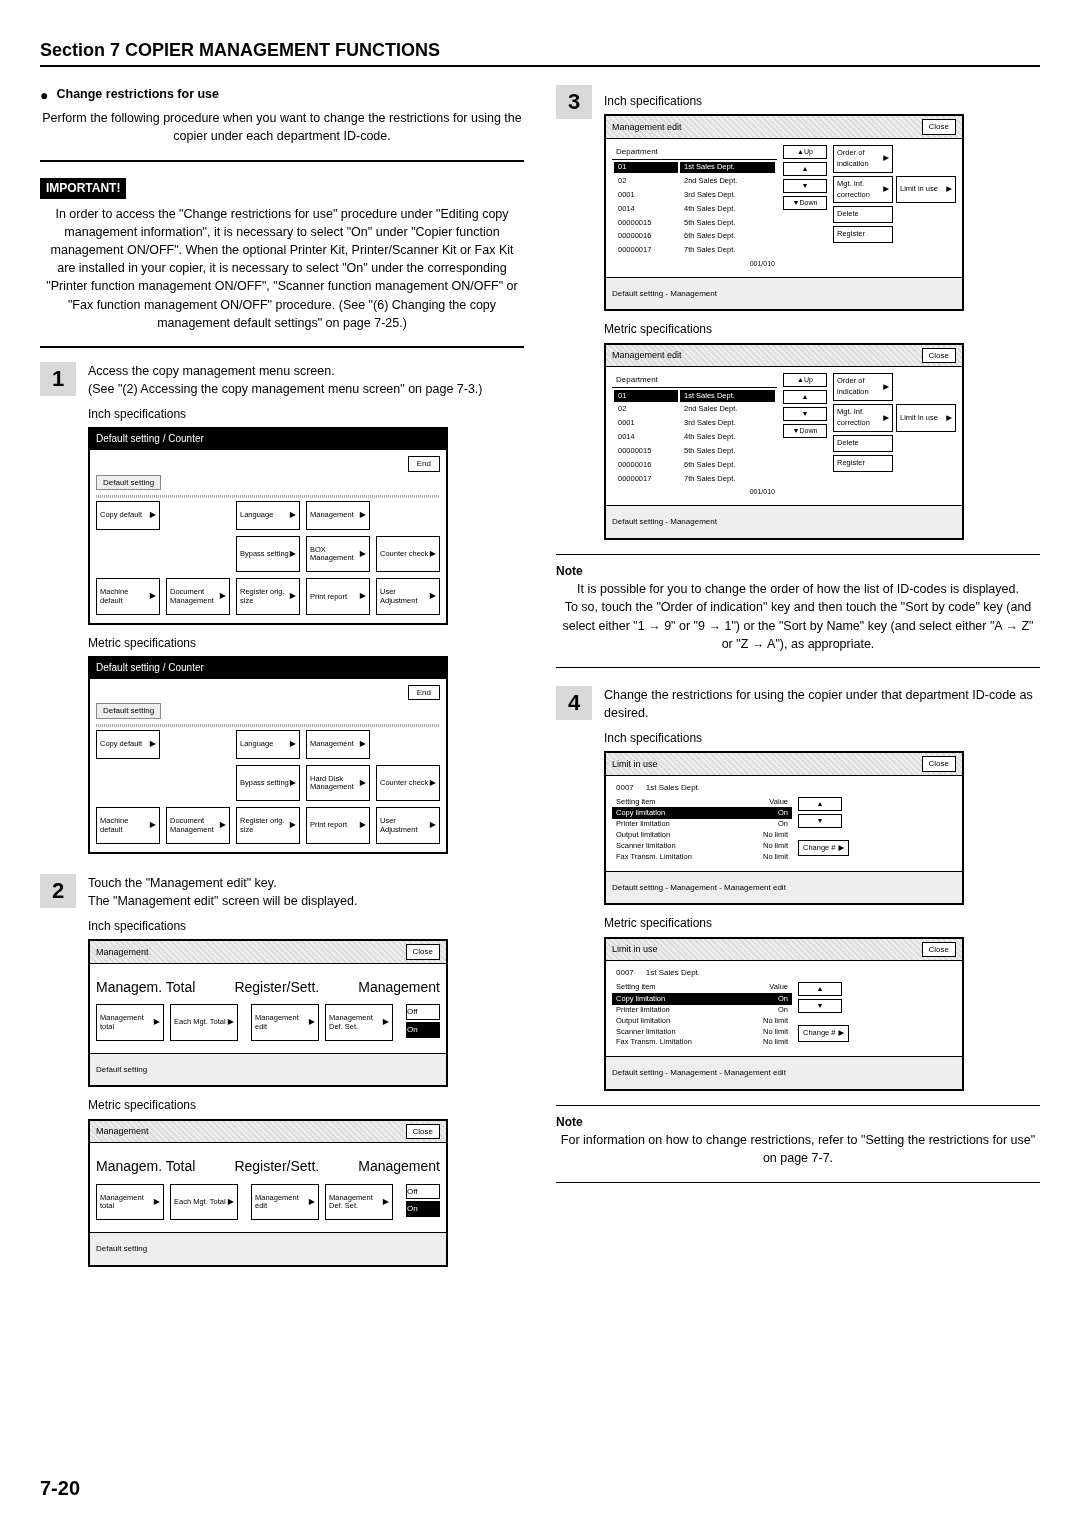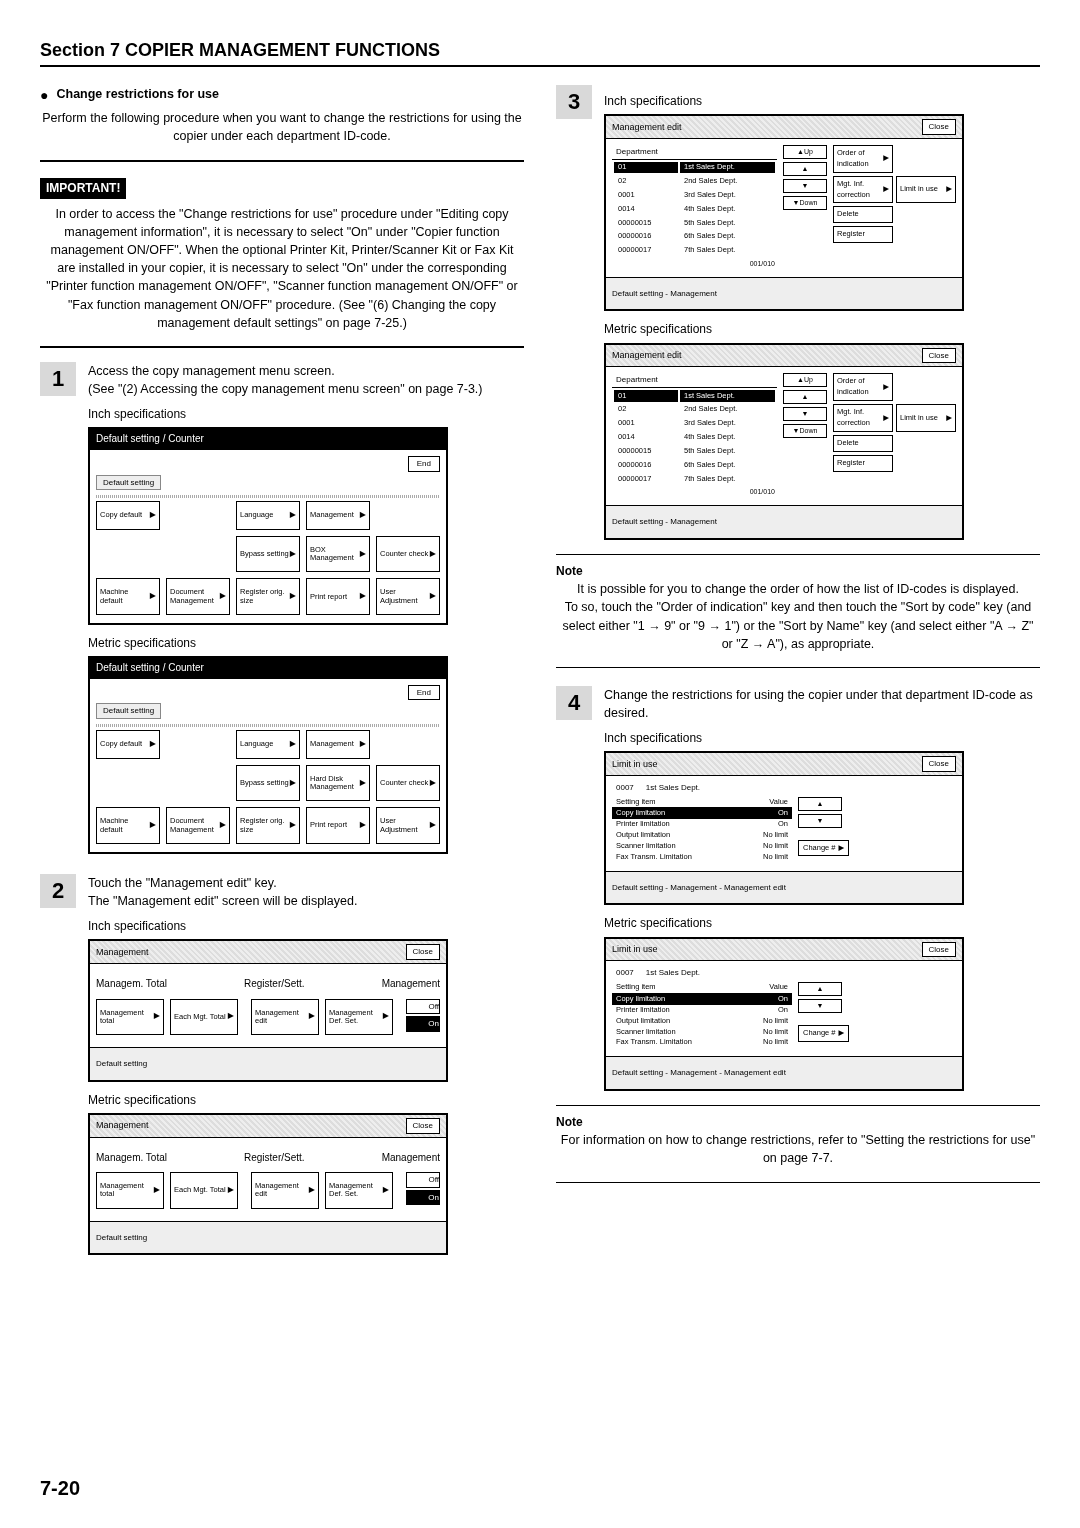--- a/index.html
+++ b/index.html
@@ -58,24 +58,24 @@
     border: 1px solid #000; padding: 9px 3px; font-size: 7.5px;
     display: flex; align-items: center; justify-content: space-between;
     background: #fff; min-height: 18px; line-height: 1.1;
   }
   .sbtn .arrow { font-size: 8px; }
   .sbtn-single { width: 68px; }
   .end-btn { border: 1px solid #000; padding: 1px 8px; font-size: 8px; background: #fff; }
   .end-row { display: flex; justify-content: flex-end; margin-bottom: 3px; }
   .hatch-bar { height: 3px; background-image: repeating-linear-gradient(90deg,#aaa 0 1px,#fff 1px 2px); margin: 1px 0 3px 0; }
   .mgmt-row { display: flex; justify-content: space-between; margin: 4px 0; }
-  .mgmt-label { font-size: 10px; padding: 3px 0; }
+  .mgmt-label { font-size: 14px; padding: 3px 0; }
   .flex-btns { display: flex; gap: 6px; }
   .toggle-stack { display: flex; flex-direction: column; gap: 2px; align-items: flex-end; }
-  .toggle { border: 1px solid #000; width: 34px; text-align: right; font-size: 8px; padding: 1px 0; }
+  .toggle { border: 1px solid #000; width: 34px; text-align: left; font-size: 8px; padding: 1px 0; }
   .toggle.on { background: #000; color: #fff; }
   .footer-bar { border-top: 1px solid #000; font-size: 8px; padding: 10px 6px; background: #eee; }
   .note-head { font-weight: bold; font-size: 12px; margin-top: 8px; }
   .page-num { position: absolute; bottom: 28px; left: 40px; font-size: 20px; font-weight: bold; }
   .dept-table { width: 100%; font-size: 7.5px; }
   .dept-table td { padding: 0.5px 4px; white-space: nowrap; }
   .dept-hl { background: #000; color: #fff; }
   .mgmt-edit-layout { display: flex; gap: 6px; }
   .mgmt-col2 { display: flex; flex-direction: column; gap: 3px; }
   .navbtn { border: 1px solid #000; width: 44px; height: 14px; display:flex; align-items:center; justify-content:center; font-size:7px; background:#fff; }

